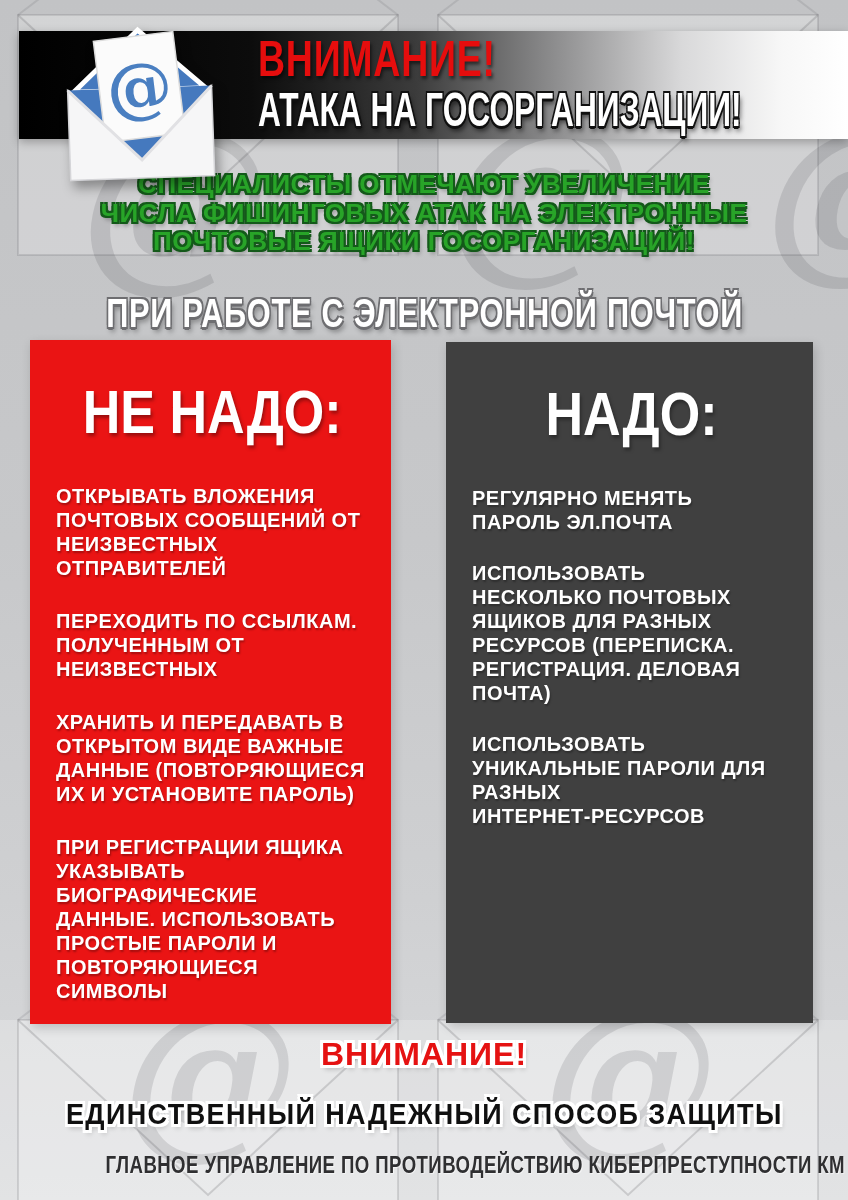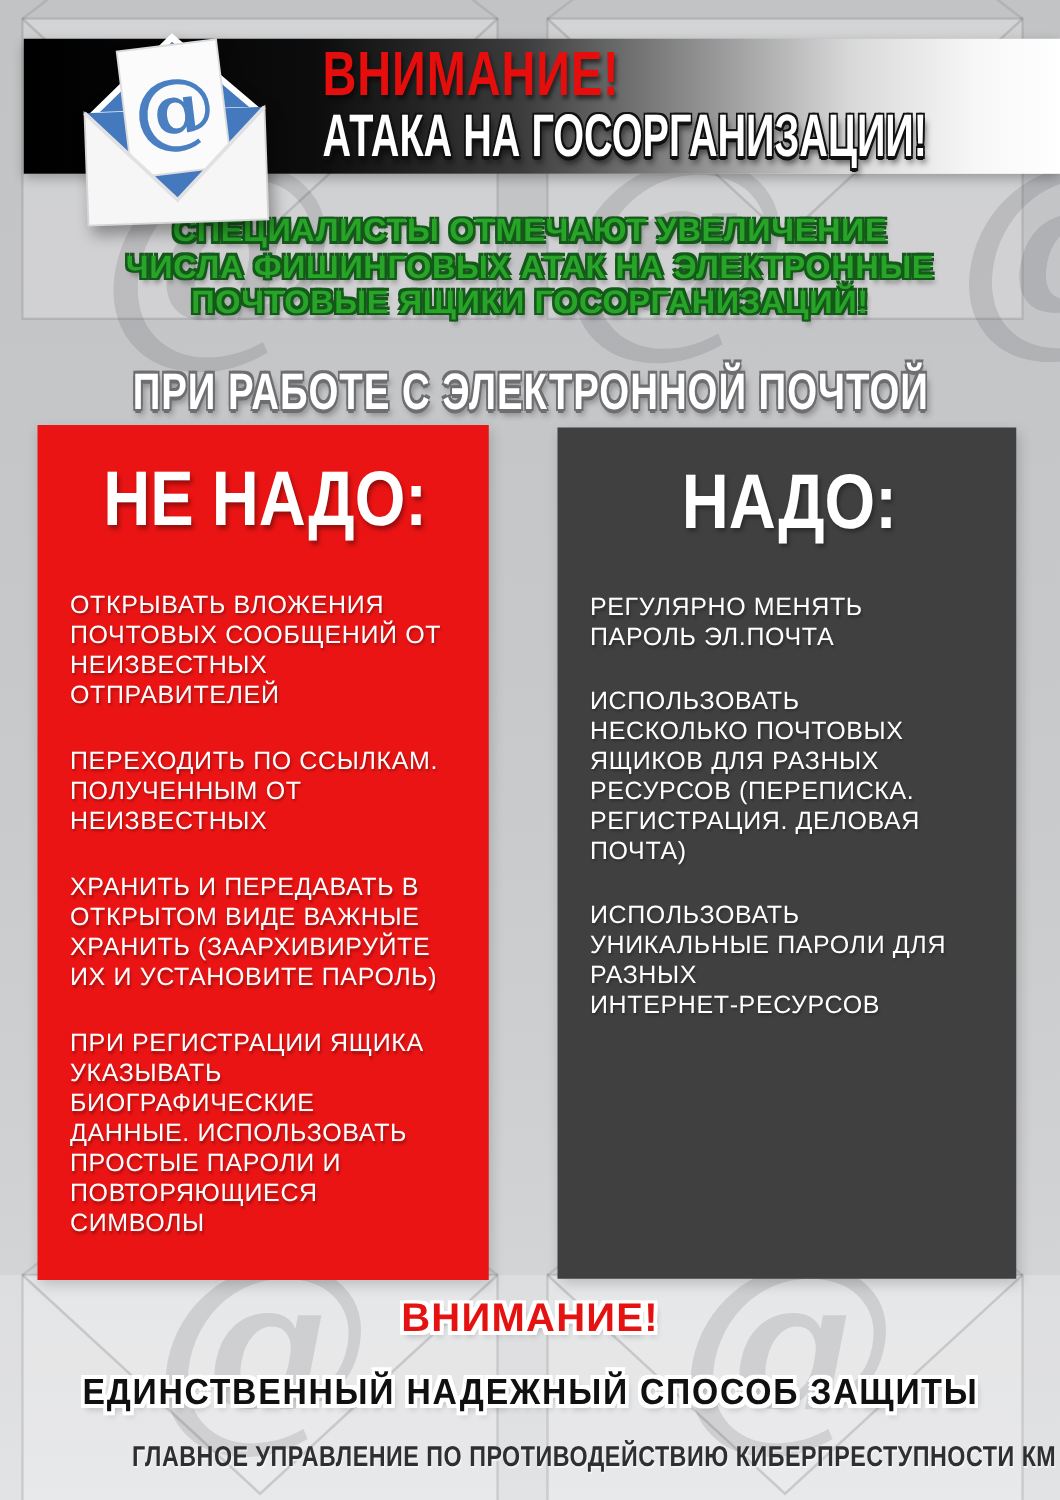--- a/index.html
+++ b/index.html
@@ -54,28 +54,28 @@
     display:inline-block;transform:scaleX(.75);transform-origin:center;white-space:nowrap;
     font-size:41px;font-weight:bold;color:#fff;letter-spacing:1px;
     text-shadow:-2px -2px 0 #6e6e71,2px -2px 0 #6e6e71,-2px 2px 0 #6e6e71,2px 2px 0 #6e6e71,0 3px 0 #6e6e71,3px 5px 6px rgba(0,0,0,.35);
   }
 
   
   .panel{position:absolute;top:340px;height:684px;z-index:1;box-sizing:border-box;
     padding:18px 22px 0 26px;box-shadow:2px 4px 10px rgba(0,0,0,.18);}
   .panel.red{left:30px;width:361px;background:#ea1414;}
   .panel.green{left:446px;top:342px;height:681px;width:367px;background:#404040;}
-  .p-head-wrap{text-align:center;margin:8px 0 38px 0;}
+  .p-head-wrap{text-align:center;margin:20px 0 38px 0;}
   .p-head{
     display:inline-block;transform:scaleX(.84);transform-origin:center;white-space:nowrap;
     font-size:62px;font-weight:bold;color:#fff;line-height:1.1;
     text-shadow:2px 3px 4px rgba(0,0,0,.35);
   }
   .p-items .item{
-    font-size:20px;font-weight:normal;color:#fff;line-height:1.2;letter-spacing:.5px;
+    font-size:20px;font-weight:bold;color:#fff;line-height:1.2;letter-spacing:.5px;
     white-space:pre-line;margin-bottom:29px;
     text-shadow:1px 2px 2px rgba(0,0,0,.3);
   }
   .panel.green .p-items .item{margin-bottom:27px;}
 
   
   .b-attn-wrap{position:absolute;left:0;top:1036px;width:848px;text-align:center;z-index:1;}
   .b-attn{
     display:inline-block;font-size:32px;font-weight:bold;color:#e51212;letter-spacing:1px;
     text-shadow:-3px -3px 0 #fff,3px -3px 0 #fff,-3px 3px 0 #fff,3px 3px 0 #fff,0 -3px 0 #fff,0 3px 0 #fff,-3px 0 0 #fff,3px 0 0 #fff,2px 4px 5px rgba(0,0,0,.25);
@@ -161,21 +161,21 @@
     <div class="p-items">
         <div class="item">ОТКРЫВАТЬ ВЛОЖЕНИЯ
 ПОЧТОВЫХ СООБЩЕНИЙ ОТ
 НЕИЗВЕСТНЫХ
 ОТПРАВИТЕЛЕЙ</div>
         <div class="item">ПЕРЕХОДИТЬ ПО ССЫЛКАМ.
 ПОЛУЧЕННЫМ ОТ
 НЕИЗВЕСТНЫХ</div>
         <div class="item">ХРАНИТЬ И ПЕРЕДАВАТЬ В
 ОТКРЫТОМ ВИДЕ ВАЖНЫЕ
-ХРАНИТЬ (ЗААРХИВИРУЙТЕ
+ДАННЫЕ (ПОВТОРЯЮЩИЕСЯ
 ИХ И УСТАНОВИТЕ ПАРОЛЬ)</div>
         <div class="item">ПРИ РЕГИСТРАЦИИ ЯЩИКА
 УКАЗЫВАТЬ
 БИОГРАФИЧЕСКИЕ
 ДАННЫЕ. ИСПОЛЬЗОВАТЬ
 ПРОСТЫЕ ПАРОЛИ И
 ПОВТОРЯЮЩИЕСЯ
 СИМВОЛЫ</div>
       </div>
   </div>

